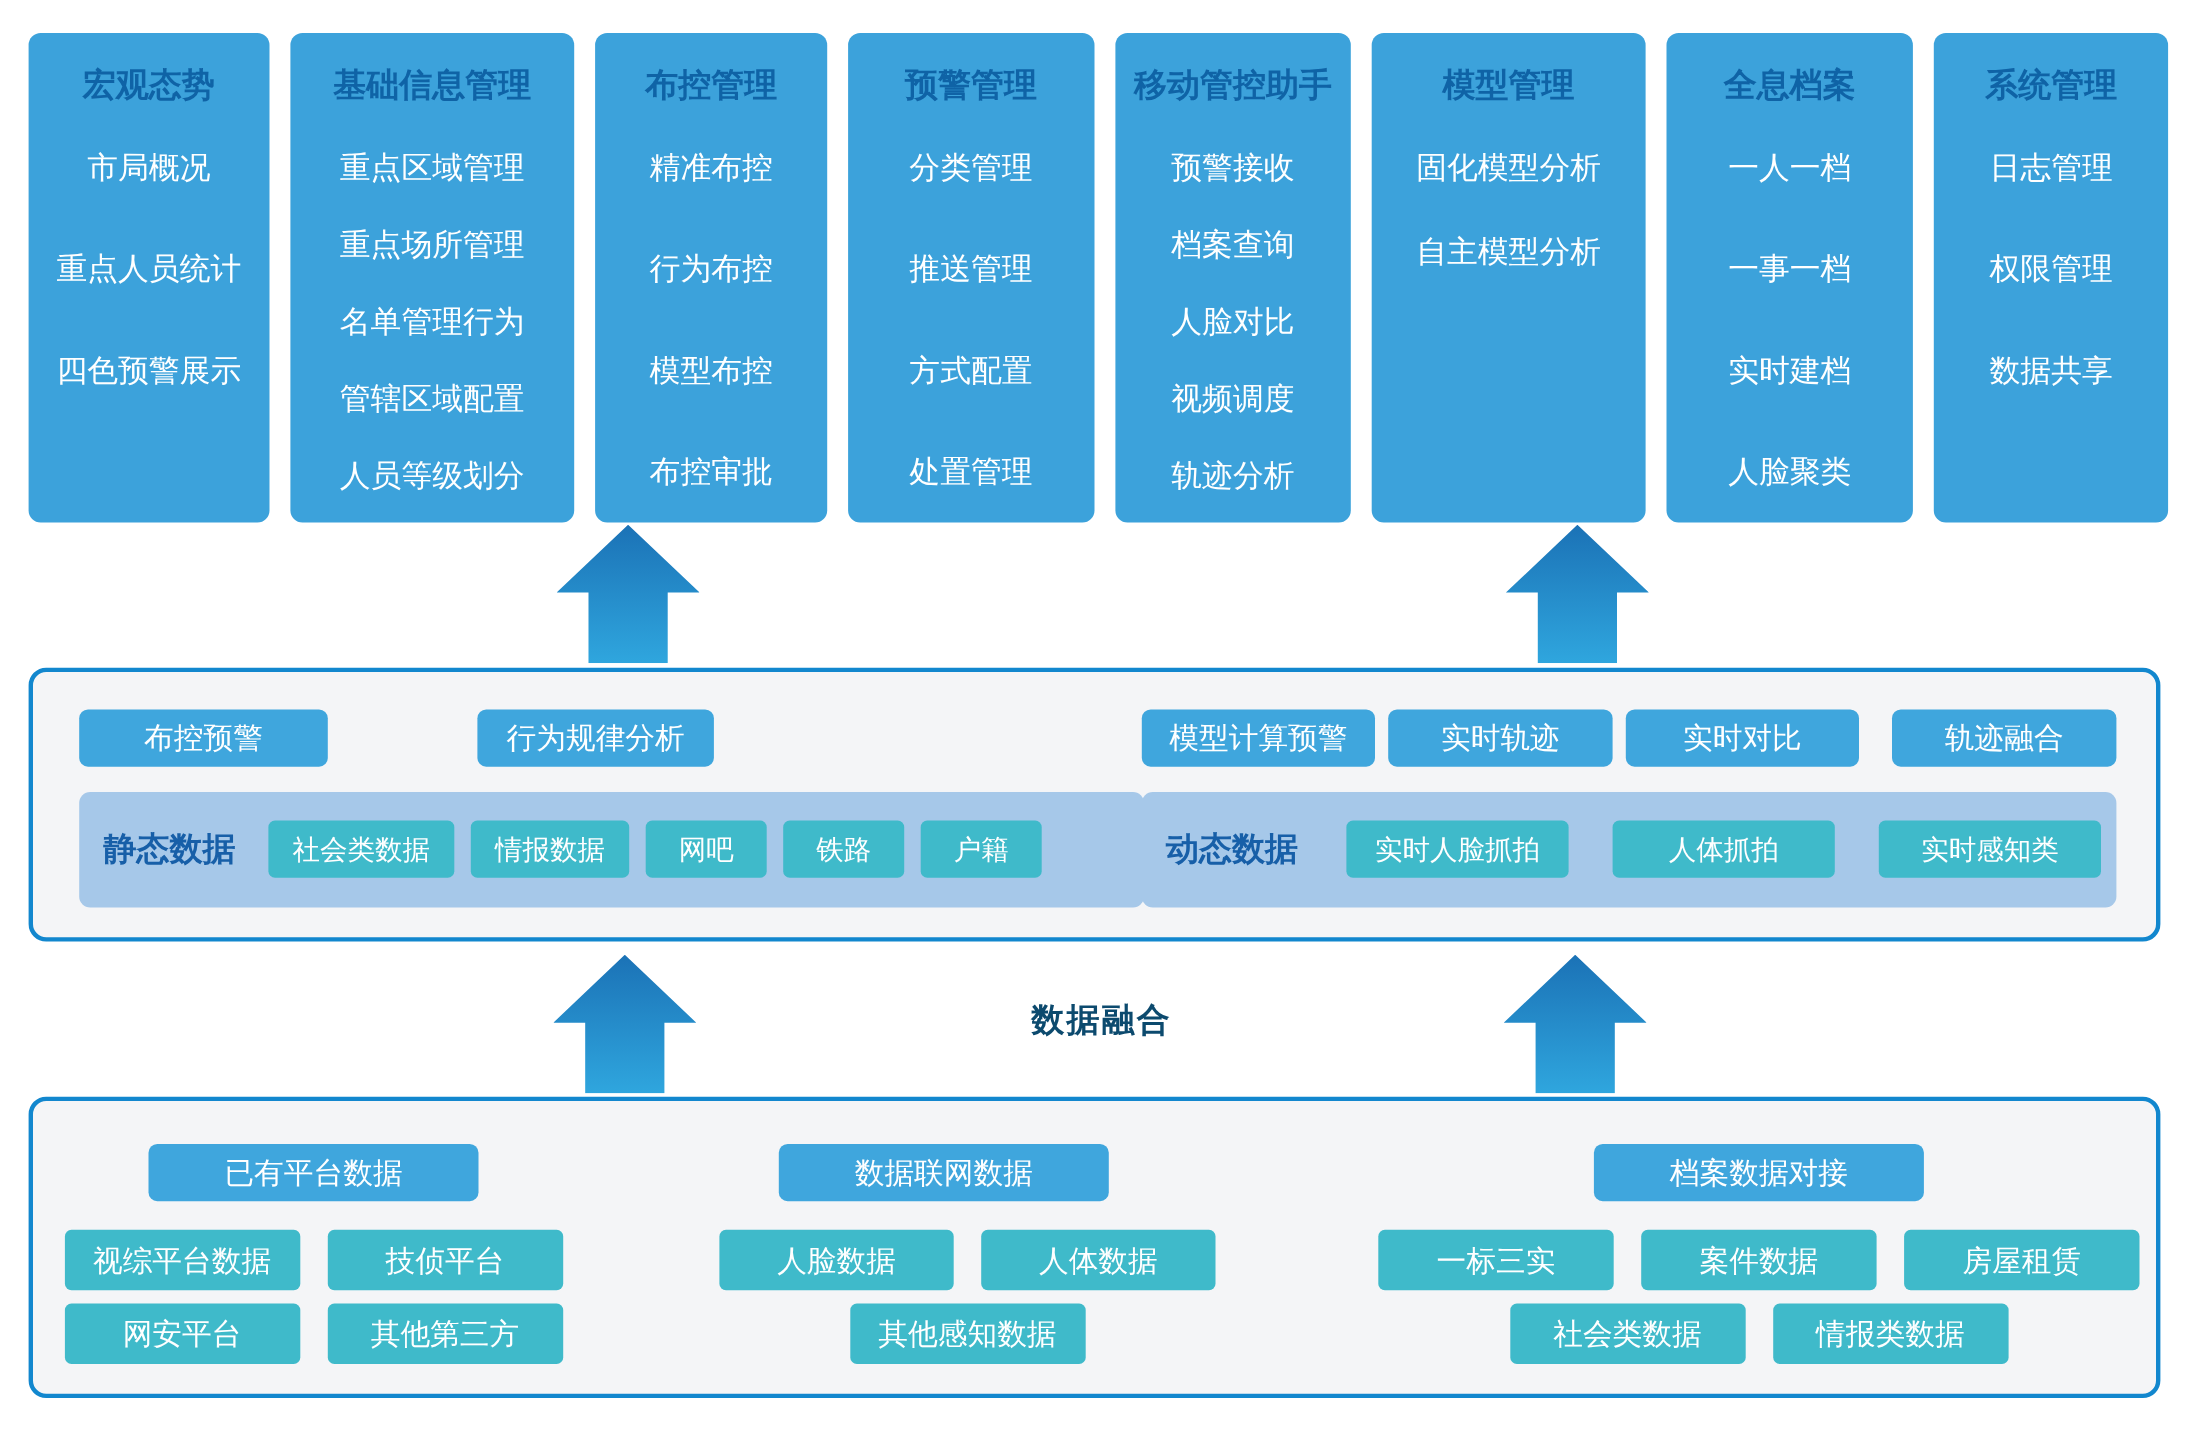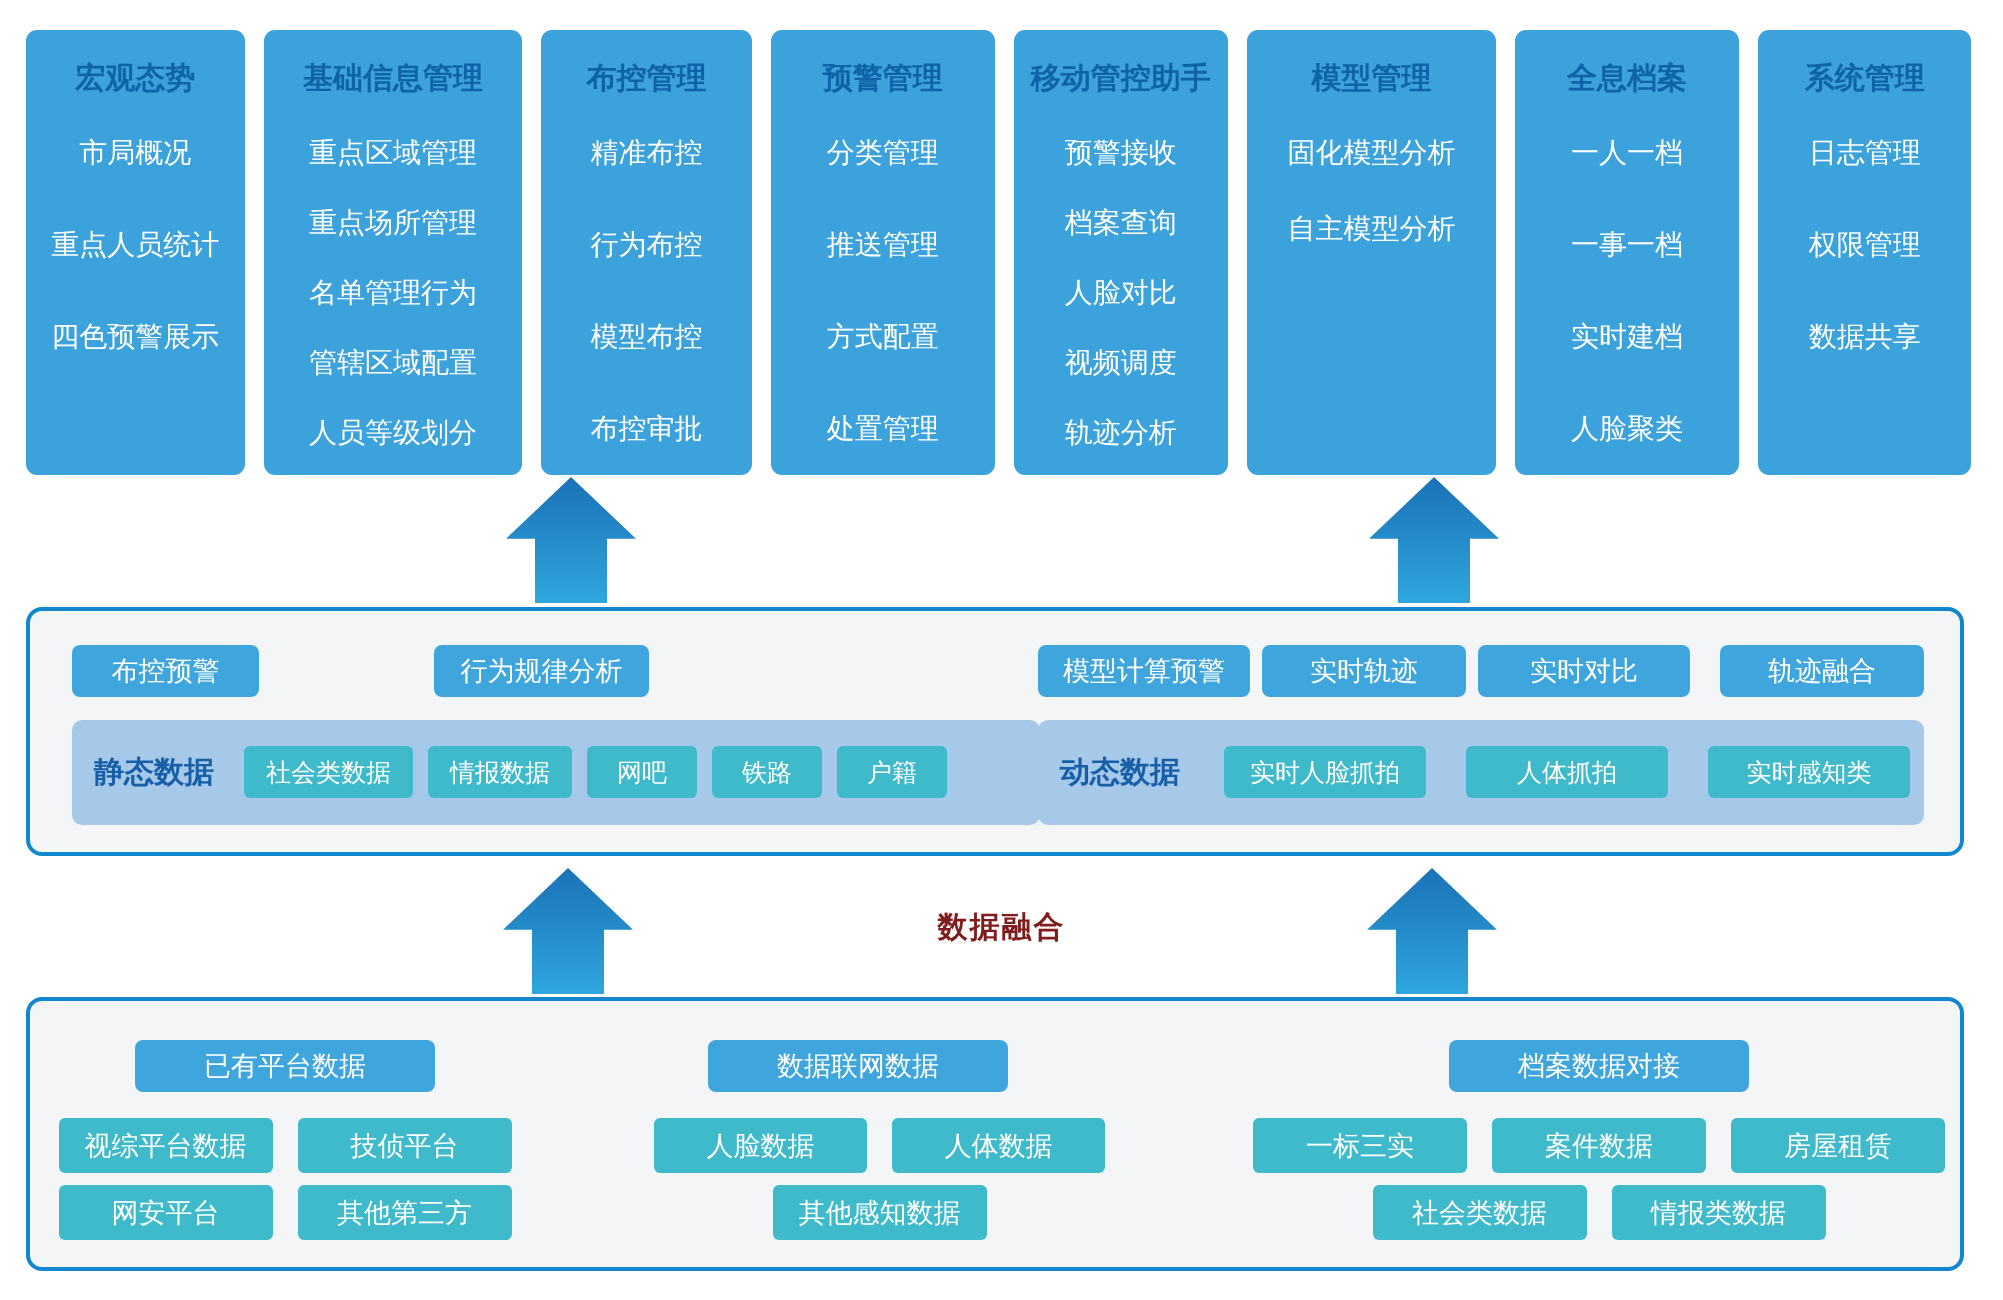--- a/index.html
+++ b/index.html
@@ -37,21 +37,21 @@
   .chip-row{position:absolute;top:26px;display:flex;}
   .chip{height:52px;border-radius:6px;background:var(--chip_bg);color:#fff;font-size:25px;
     display:flex;align-items:center;justify-content:center;padding:0 22px;min-width:110px;
     box-sizing:border-box;white-space:nowrap;}
   .chip-row.left-chips{left:172px;gap:15px;}
   .chip-row.right-chips{left:186px;gap:40px;}
   .right-chips .chip{min-width:202px;}
 
   
   .fusion-label{position:absolute;left:0;top:907px;width:100%;text-align:center;
-    font-size:30px;font-weight:bold;color:#7f1d1d;letter-spacing:2px;}
+    font-size:30px;font-weight:bold;color:#0c4a6e;letter-spacing:2px;}
 
   
   .src-group{position:absolute;top:0;height:100%;}
   .g1{left:27px;width:456px;}
   .g2{left:624px;width:451px;}
   .g3{left:1223px;width:692px;}
   .src-header{height:52px;width:300px;border-radius:8px;background:var(--button_bg);color:#fff;
     font-size:27px;display:flex;align-items:center;justify-content:center;margin:39px auto 0 auto;white-space:nowrap;}
   .g2 .src-header{margin:39px 0 0 54px;}
   .src-row{display:flex;justify-content:center;gap:25px;}
@@ -135,21 +135,21 @@
         <div class="module-item">权限管理</div>
         <div class="module-item">数据共享</div>
       </div>
     </div>
   </div>
 
   <div class="arrow up-left"></div>
   <div class="arrow up-right"></div>
 
   <div class="layer-box analysis-box">
-    <div class="btn" style="left:42px;width:187px;">布控预警</div>
+    <div class="btn" style="left:42px;width:226px;">布控预警</div>
     <div class="btn" style="left:404px;width:215px;">行为规律分析</div>
     <div class="btn" style="left:1008px;width:212px;">模型计算预警</div>
     <div class="btn" style="left:1232px;width:204px;">实时轨迹</div>
     <div class="btn" style="left:1448px;width:212px;">实时对比</div>
     <div class="btn" style="left:1690px;width:204px;">轨迹融合</div>
 
     <div class="panel" style="left:42px;width:968px;text-align:right;">
       <div class="panel-label">静态数据</div>
       <div class="chip-row left-chips">
         <div class="chip">社会类数据</div>

